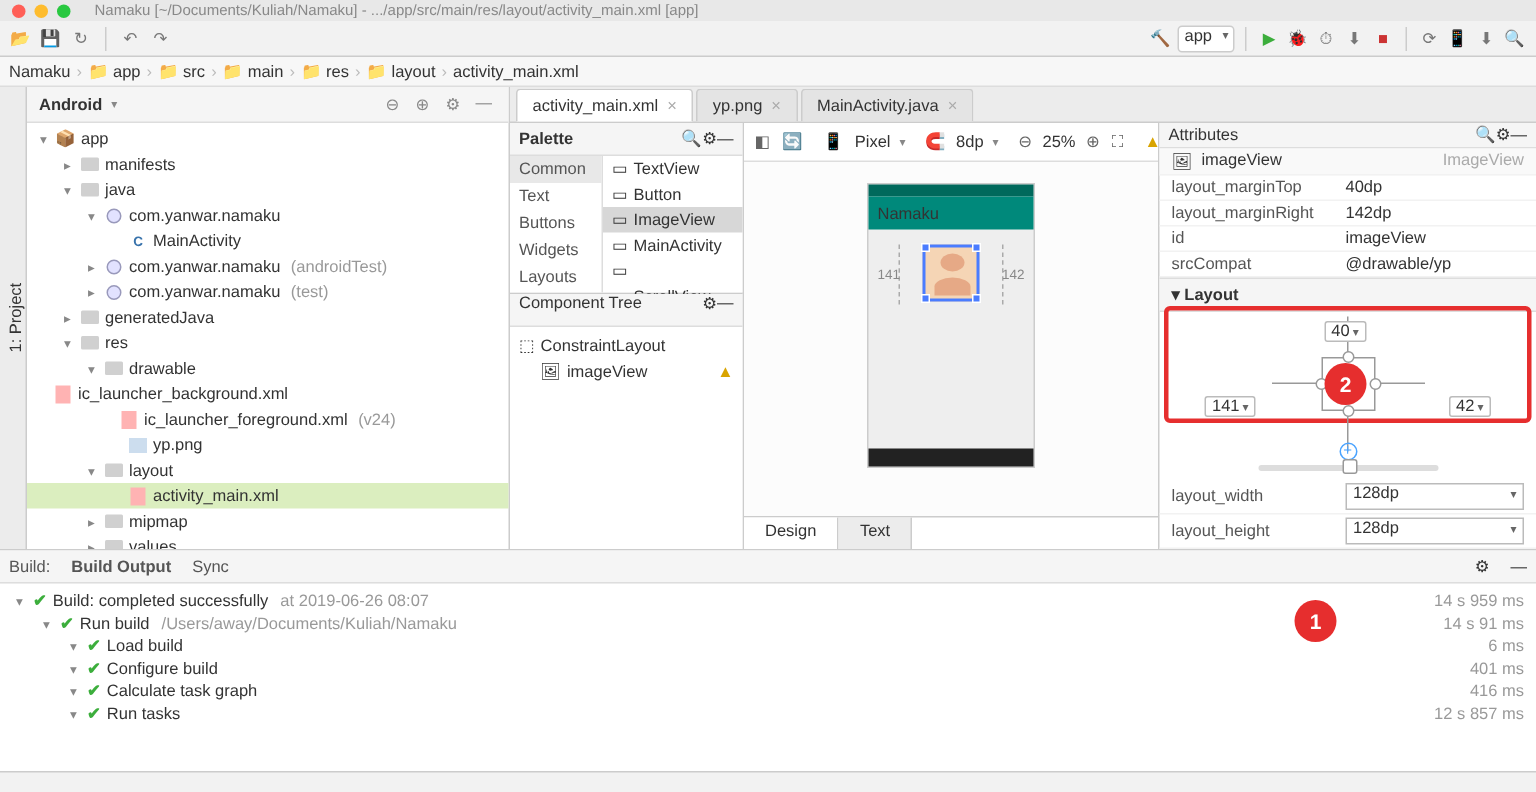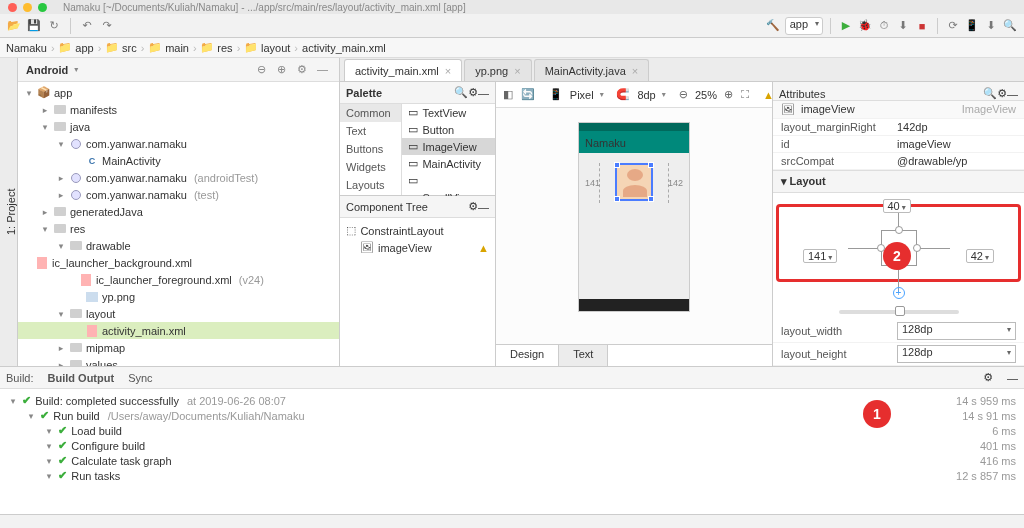--- a/index.html
+++ b/index.html
@@ -62,21 +62,21 @@
 .palette-hdr{height:22px;display:flex;align-items:center;padding:0 6px;border-bottom:1px solid #ddd;background:#f5f5f5}
 .palette-hdr .title{font-weight:600}
 .palette-body{display:flex;flex:1;min-height:0;border-bottom:1px solid #ccc}
 .cat-list{width:62px;border-right:1px solid #ddd;display:flex;flex-direction:column;background:#fff}
 .cat{padding:3px 6px;color:#555}
 .cat.active{background:#e8e8e8}
 .wid-list{flex:1;background:#fff}
 .wid{padding:2px 6px;display:flex;align-items:center;gap:4px}
 .wid.sel{background:#d7d7d7}
 .comp-tree{flex:0 0 170px;display:flex;flex-direction:column;border-top:none}
-.comp-hdr{height:22px;display:flex;align-items:center;padding:0 6px;border-bottom:1px solid #ddd;background:#f5f5f5}
+.comp-hdr{height:22px;display:flex;align-items:flex-start;padding:0 6px;border-bottom:1px solid #ddd;background:#f5f5f5}
 .comp-body{flex:1;background:#fff;padding:4px 6px}
 .comp-body .row{display:flex;align-items:center;gap:4px;padding:2px 0}
 .warn{color:#d9a400;margin-left:auto;font-weight:700}
 
 
 .canvas-wrap{flex:1;background:#fff;display:flex;flex-direction:column;min-width:0}
 .canvas-toolbar{height:26px;border-bottom:1px solid #ddd;display:flex;align-items:center;padding:0 6px;gap:6px}
 .ctb-btn{width:18px;height:18px;display:flex;align-items:center;justify-content:center;color:#666;border:1px solid transparent;border-radius:2px}
 .ctb-sep{width:1px;height:16px;background:#ddd}
 .canvas{flex:1;position:relative;background:#fcfcfc;display:flex;align-items:flex-start;justify-content:center;padding-top:14px}
@@ -92,21 +92,21 @@
 .guide-l{left:20px}.guide-r{right:20px}
 .gv-lbl{position:absolute;top:55px;font-size:9px;color:#888}
 .navbar{position:absolute;bottom:0;left:0;right:0;height:12px;background:#222}
 
 .design-tabs{height:22px;border-top:1px solid #ccc;display:flex}
 .dtab{padding:3px 14px;border-right:1px solid #ccc;background:#ececec}
 .dtab.active{background:#fff}
 
 
 .attrs{width:252px;border-left:1px solid #ccc;background:#fff;display:flex;flex-direction:column;position:relative}
-.attrs-hdr{height:22px;display:flex;align-items:flex-end;padding:0 6px;border-bottom:1px solid #ddd;background:#f5f5f5}
+.attrs-hdr{height:22px;display:flex;align-items:center;padding:0 6px;border-bottom:1px solid #ddd;background:#f5f5f5}
 .attr-row{display:flex;align-items:center;padding:2px 8px;gap:6px;border-bottom:1px solid #f2f2f2;font-size:11px}
 .attr-row .k{width:110px;color:#555}
 .attr-row .v{flex:1;color:#333}
 .sec-hdr{background:#f5f5f5;font-weight:600;padding:4px 8px;border-top:1px solid #ddd;border-bottom:1px solid #ddd}
 .layout-box{position:relative;height:130px;display:flex;align-items:center;justify-content:center}
 .lb-center{width:36px;height:36px;border:1px solid #999;position:relative}
 .lb-line{position:absolute;background:#999}
 .lb-top{top:-28px;left:50%;width:1px;height:28px;margin-left:-.5px}
 .lb-bot{bottom:-28px;left:50%;width:1px;height:28px;margin-left:-.5px}
 .lb-left{left:-34px;top:50%;height:1px;width:34px;margin-top:-.5px}
@@ -469,20 +469,24 @@
           <span>—</span>
         </div>
         <div class="attr-row" style="background:#f9f9f9">
           <span>🖼</span>
           <span>imageView</span>
           <span style="flex:1"></span>
           <span style="color:#aaa">ImageView</span>
         </div>
         <div id="attr-rows">
               <div class="attr-row">
+                <span class="k">layout_marginTop</span>
+                <span class="v">40dp</span>
+              </div>
+              <div class="attr-row">
                 <span class="k">layout_marginRight</span>
                 <span class="v">142dp</span>
               </div>
               <div class="attr-row">
                 <span class="k">id</span>
                 <span class="v">imageView</span>
               </div>
               <div class="attr-row">
                 <span class="k">srcCompat</span>
                 <span class="v">@drawable/yp</span>

